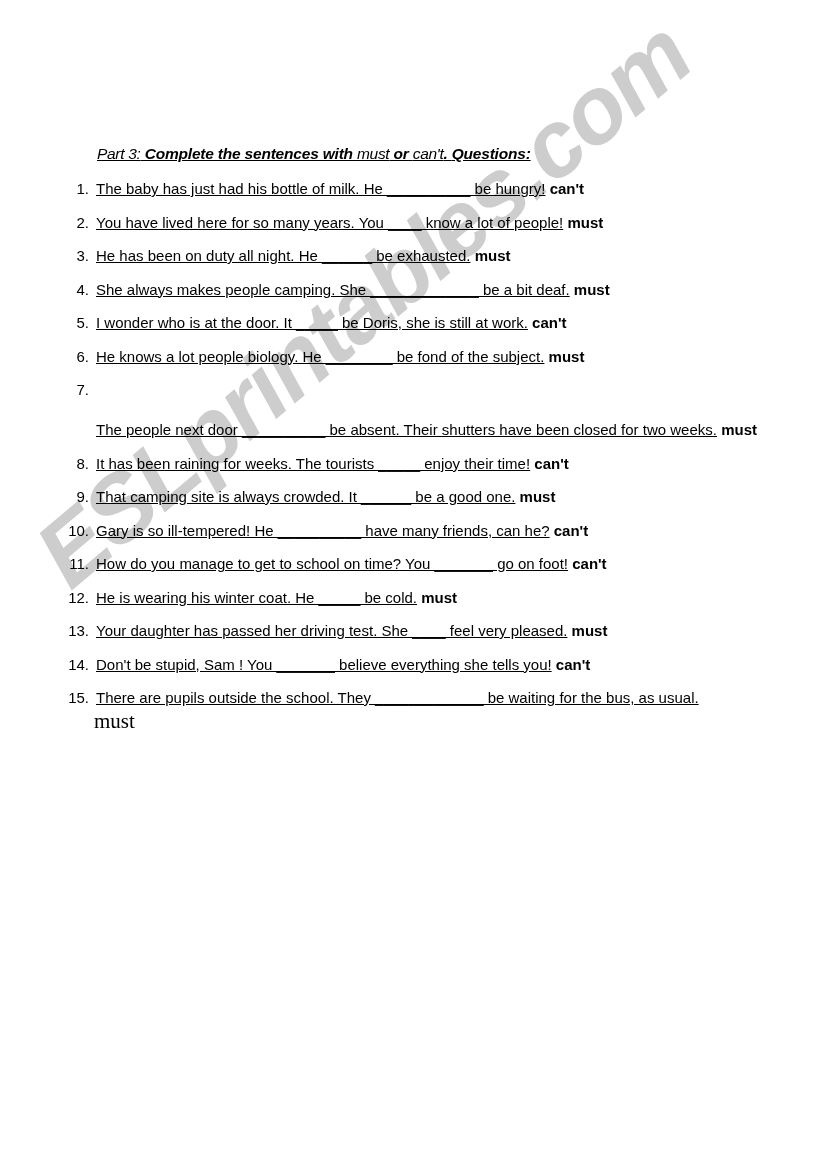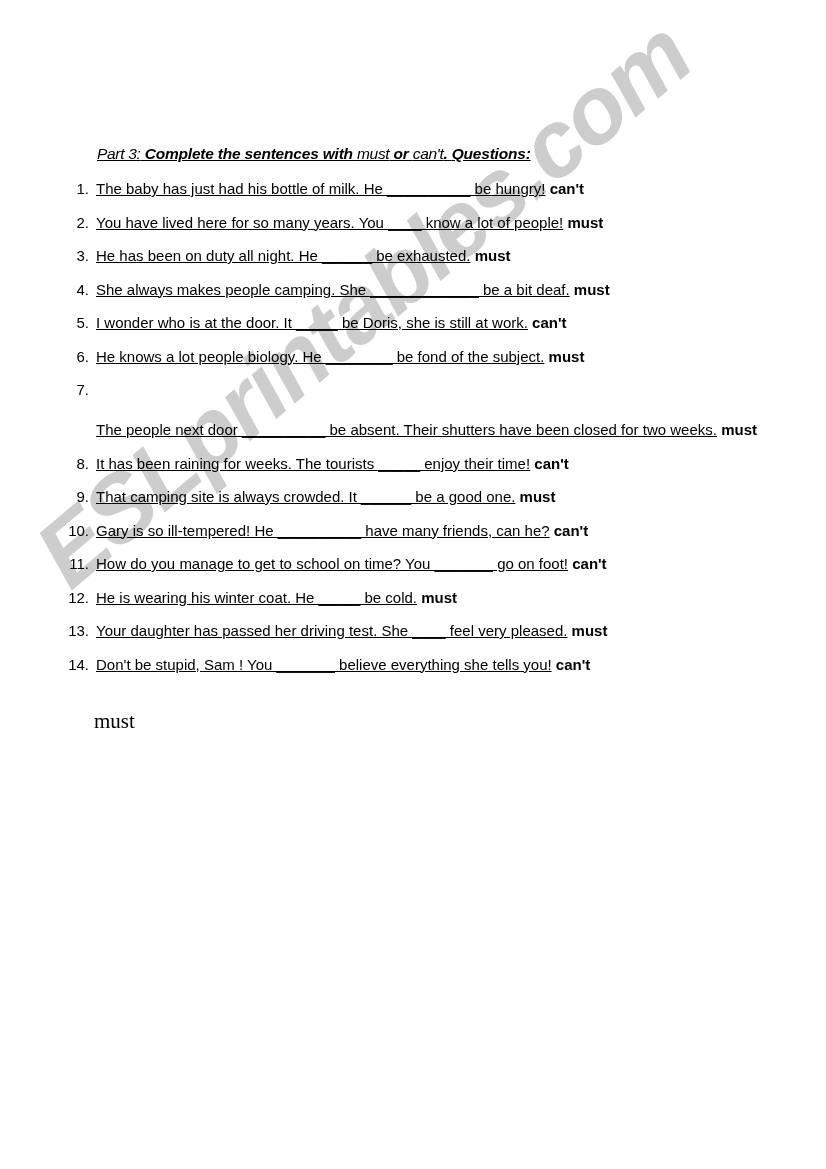--- a/index.html
+++ b/index.html
@@ -191,19 +191,23 @@
             <div class="q-body"><span class="q-text">He is wearing his winter coat. He _____ be cold.</span>  <span class="q-ans">must</span></div>
           </div>
           <div class="q-row">
             <div class="q-num">13.</div>
             <div class="q-body"><span class="q-text">Your daughter has passed her driving test. She ____ feel very pleased.</span>  <span class="q-ans">must</span></div>
           </div>
           <div class="q-row">
             <div class="q-num">14.</div>
             <div class="q-body"><span class="q-text">Don't be stupid, Sam ! You _______ believe everything she tells you!</span>  <span class="q-ans">can't</span></div>
           </div>
+          <div class="q-row">
+            <div class="q-num">15.</div>
+            <div class="q-body"><span class="q-text">There are pupils outside the school. They _____________ be waiting for the bus, as usual.</span>  <span class="q-ans"></span></div>
+          </div>
         </div>
     </div>
 
     <div id="final-answer">must</div>
 
   </div>
 </div>
 
 </body></html>

